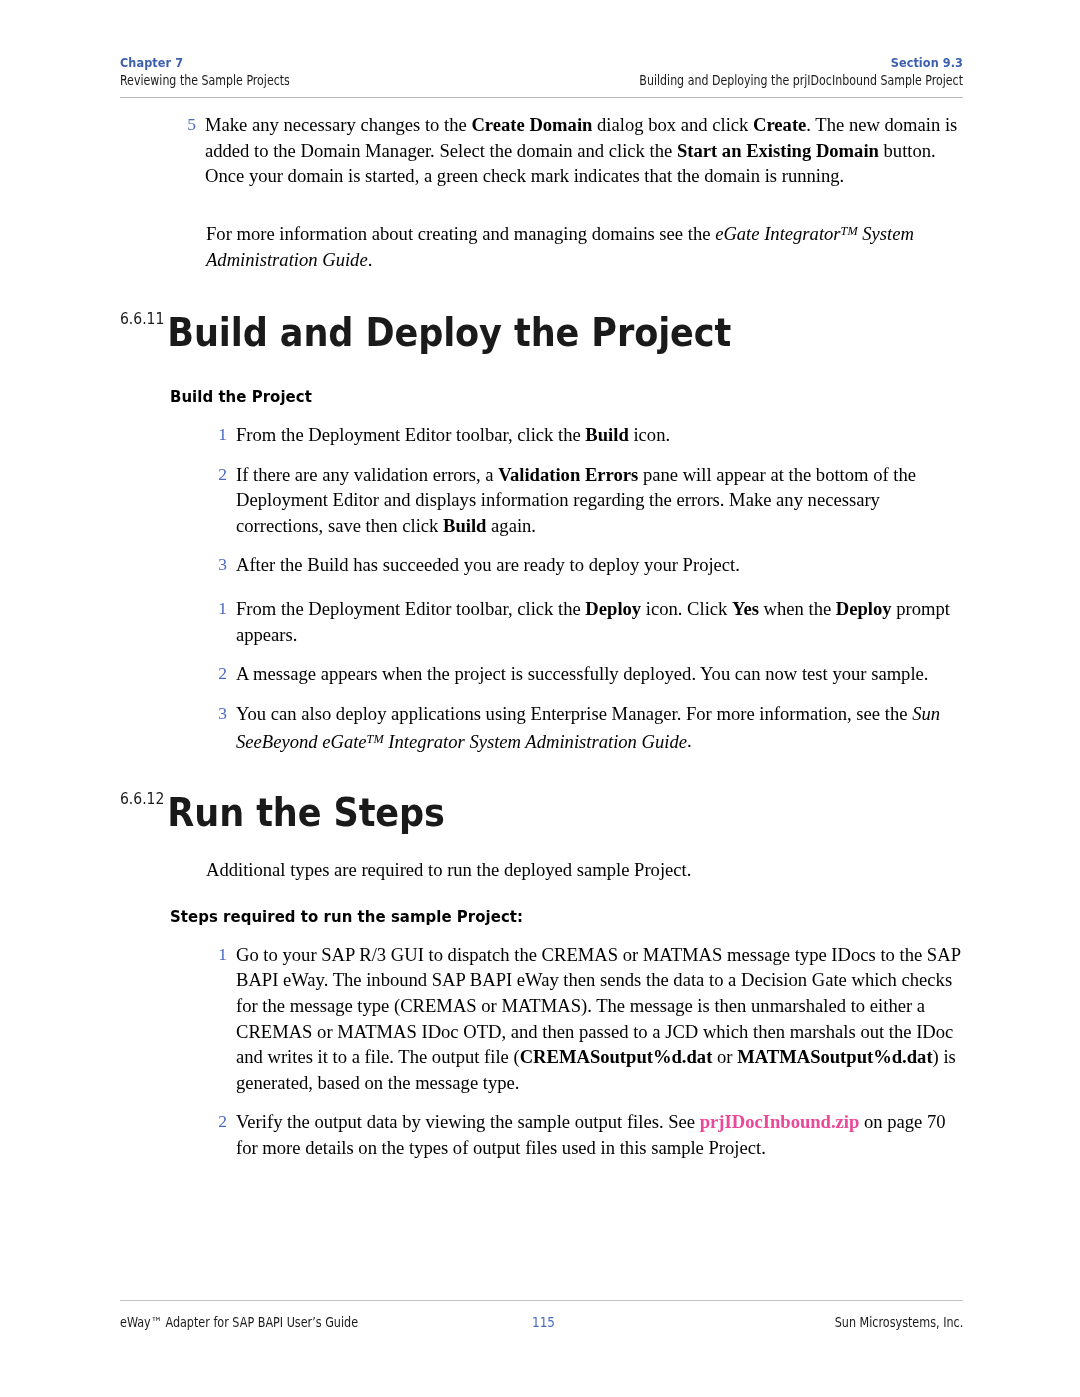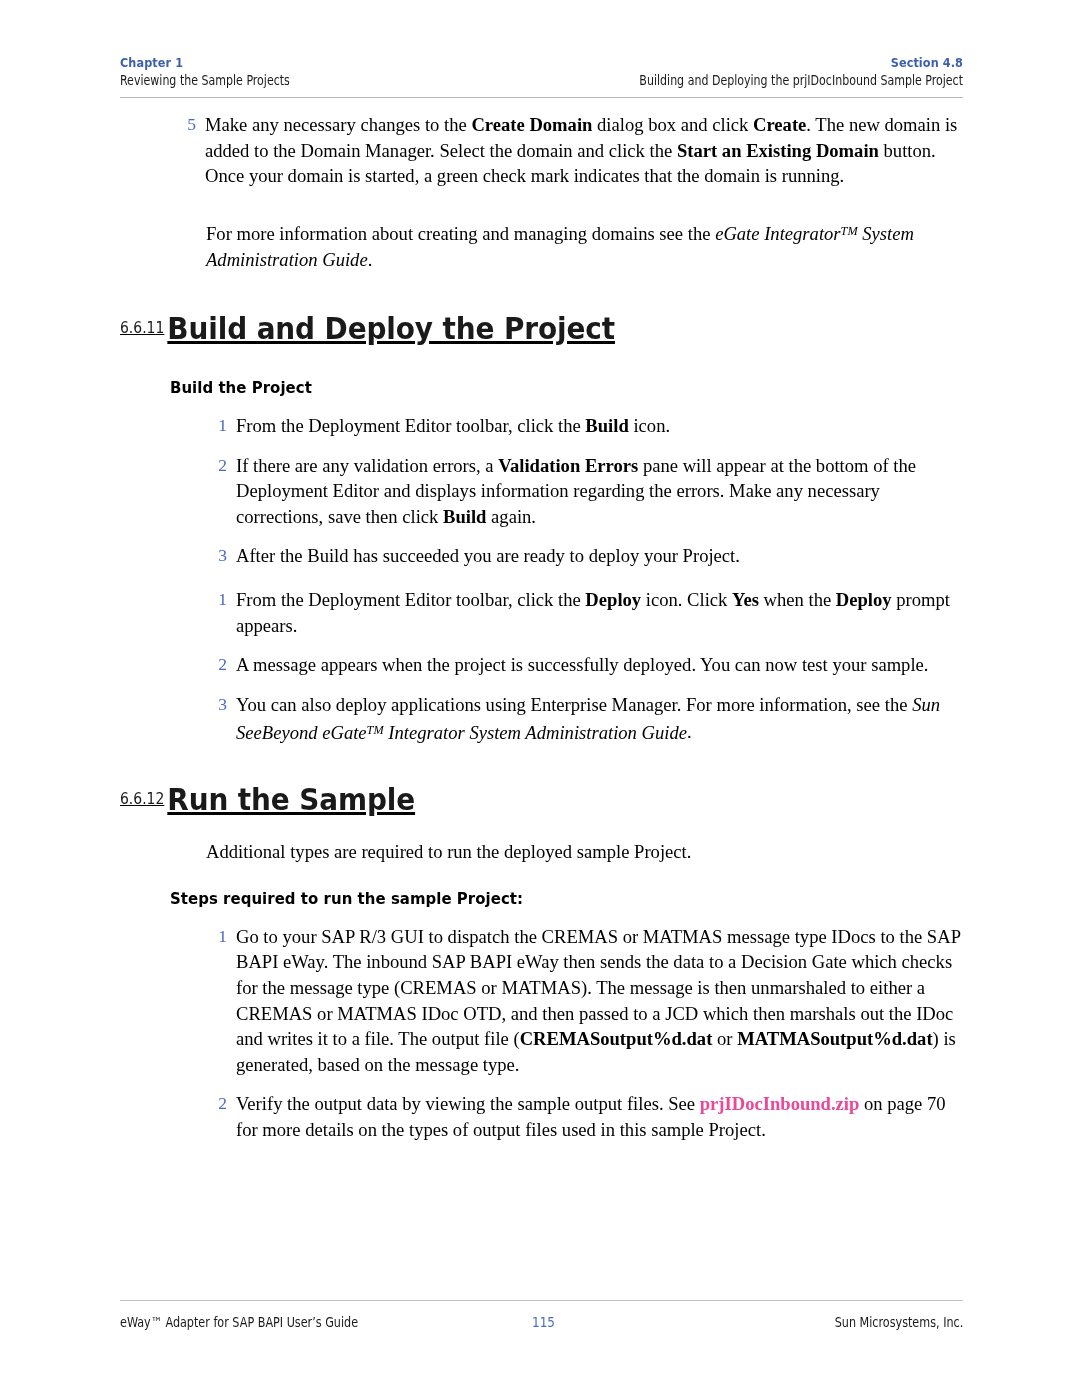--- a/index.html
+++ b/index.html
@@ -123,37 +123,36 @@
     font-size: 16.6px;
     line-height: 22px;
     color: #000000;
     margin: 0 0 14px 0;
     margin-left: 170px;
     letter-spacing: 0.05px;
   }
 
   .section-head {
     display: flex;
-    align-items: center;
+    align-items: flex-start;
     margin-left: 120px;
     margin-top: 0;
     margin-bottom: 0;
-    text-decoration: underline;
   }
   .section-head .secnum {
     font-family: "DejaVu Sans Condensed", "Liberation Sans Narrow", "Liberation Sans", sans-serif;
     font-weight: normal;
     font-size: 15.5px;
     color: #1a1a1a;
     margin-right: 3px;
   }
   .section-head .sectitle {
     font-family: "DejaVu Sans Condensed", "Liberation Sans Narrow", "Liberation Sans", sans-serif;
     font-weight: bold;
-    font-size: 31px;
+    font-size: 39px;
     color: #1a1a1a;
     letter-spacing: -0.1px;
   }
 
   b, .b { font-weight: bold; }
   i, .i { font-style: italic; }
   .link {
     color: #ec4899;
     font-weight: bold;
   }
@@ -190,25 +189,25 @@
   .footer .ftr-right { flex: 0 0 auto; transform: scaleX(0.93); transform-origin: right; }
 </style>
 </head>
 <body>
 
 <div class="page">
 
   <div class="header">
     <div class="header-row">
       <span class="hdr-left">
-        <span class="hdr-chapter">Chapter 1</span>
+        <span class="hdr-chapter">Chapter 7</span>
         <span class="hdr-sub">Reviewing the Sample Projects</span>
       </span>
       <span class="hdr-right">
-        <span class="hdr-chapter">Section 4.8</span>
+        <span class="hdr-chapter">Section 9.3</span>
         <span class="hdr-sub">Building and Deploying the prjIDocInbound Sample Project</span>
       </span>
     </div>
   </div>
   <div class="header-rule"></div>
 
   <div class="content">
 
     <ul class="numlist list-a">
       <li class="numitem">
@@ -265,21 +264,21 @@
         <li class="numitem">
         <span class="num">3</span>
         <span class="numtext">You can also deploy applications using Enterprise Manager. For more information, see the <i>Sun SeeBeyond eGate<span class="tm">TM</span> Integrator System Administration Guide</i>.</span>
       </li>
       </ul>
 
     <div style="height:22px"></div>
 
     <div class="section-head">
       <span class="secnum">6.6.12</span>
-      <span class="sectitle">Run the Sample</span>
+      <span class="sectitle">Run the Steps</span>
     </div>
 
     <div style="height:22px"></div>
 
     <p class="para para-indent">Additional types are required to run the deployed sample Project.</p>
 
     <div style="height:9px"></div>
 
     <h3 class="subhead">Steps required to run the sample Project:</h3>
 

